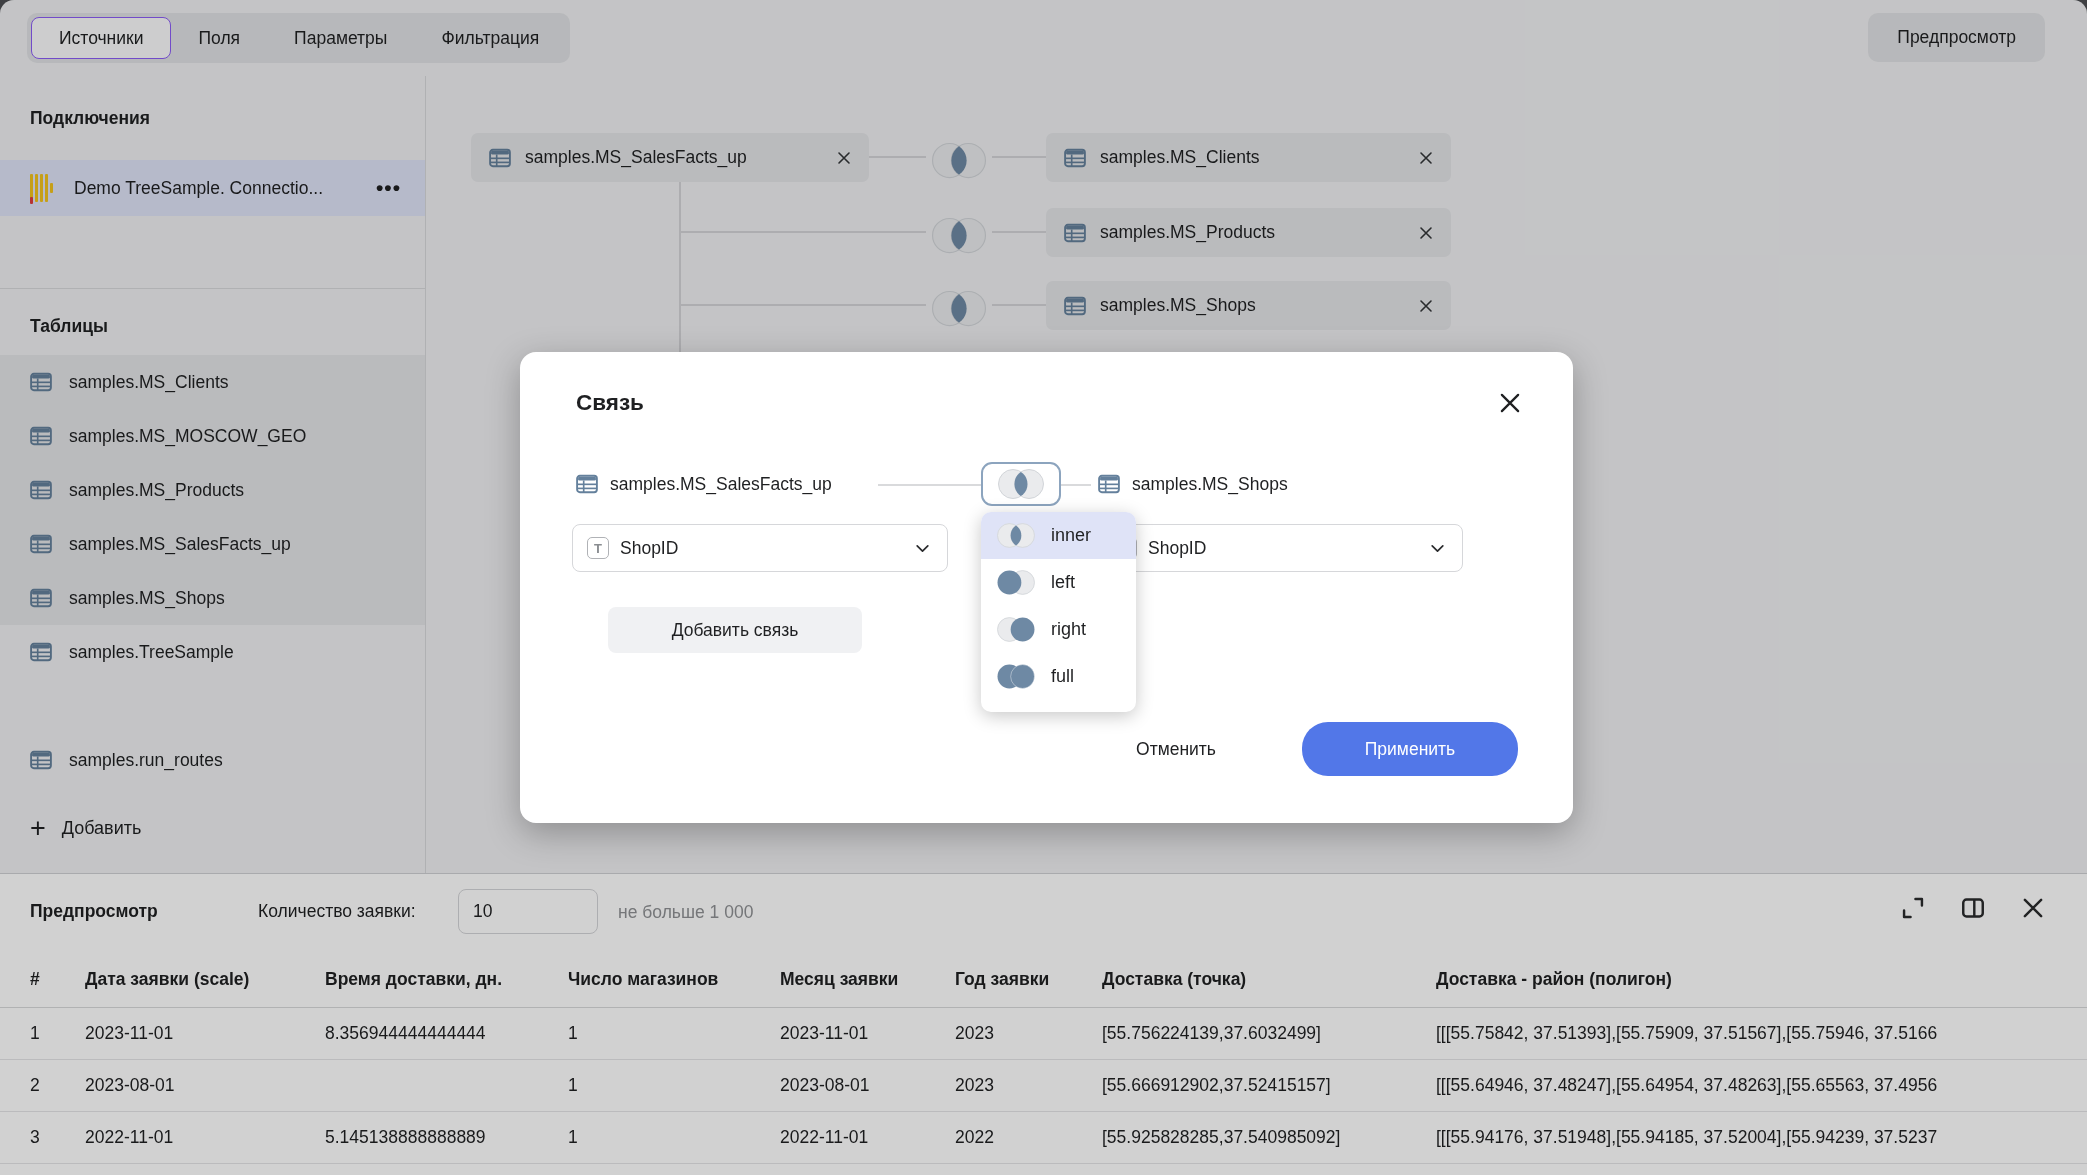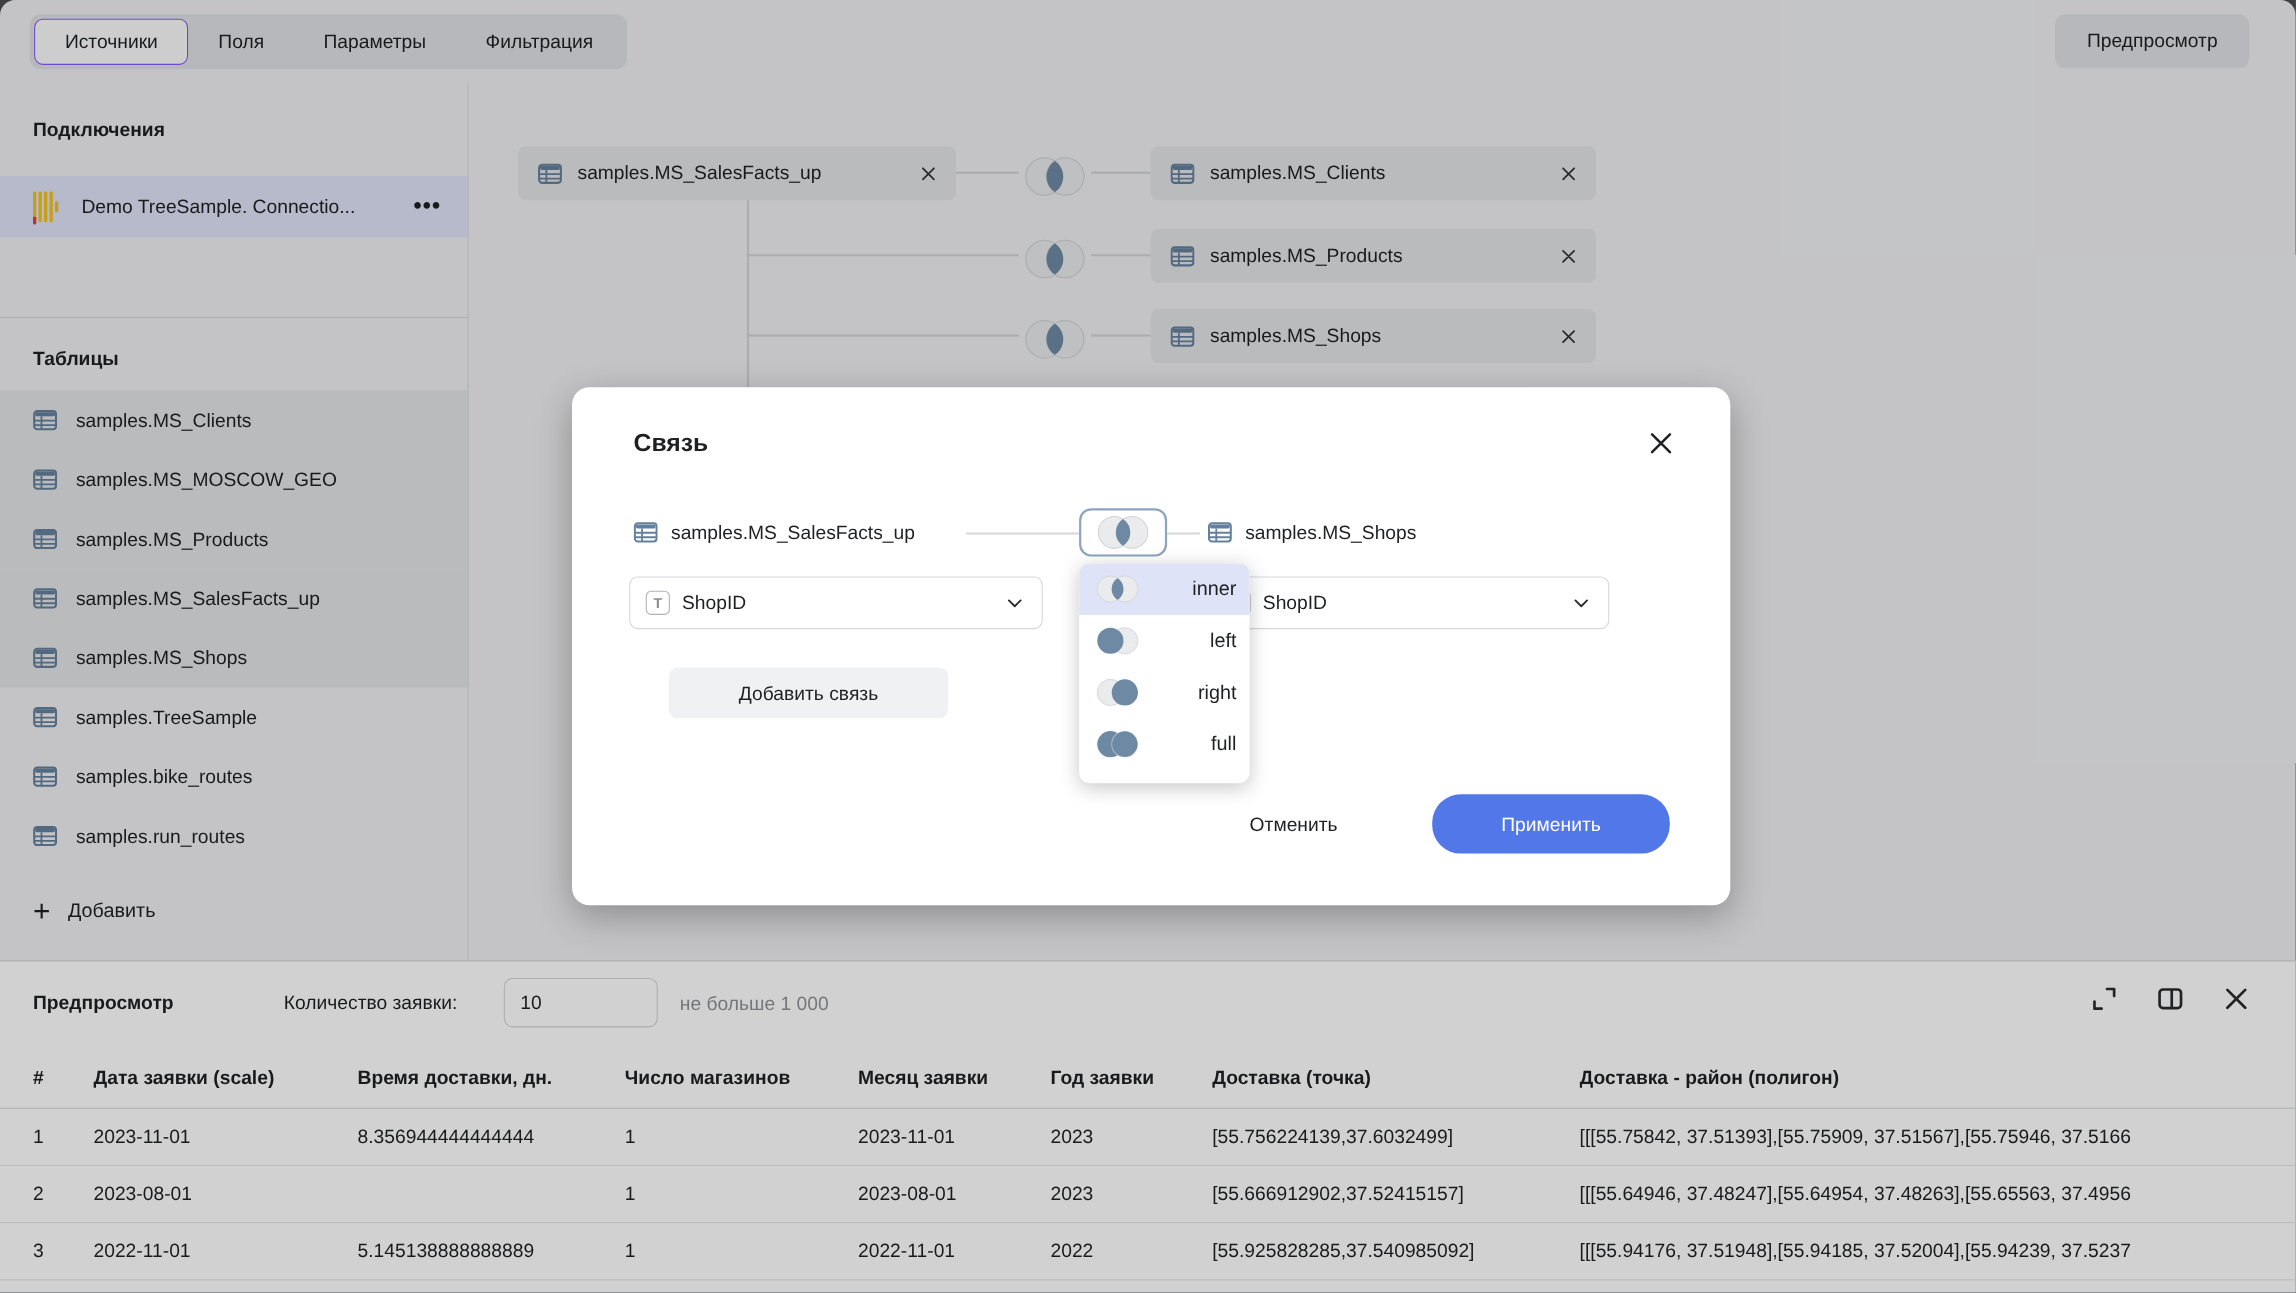--- a/index.html
+++ b/index.html
@@ -69,21 +69,21 @@
                font-size:13px; font-weight:700; display:flex; align-items:center; justify-content:center; flex:none; }
   .fselect .flabel { font-size:17.5px; flex:1; white-space:nowrap; }
   .add-rel-btn { position:absolute; left:52px; top:255px; width:254px; height:46px; background:#f0f1f3;
                  border:none; border-radius:8px; font-size:17.5px; font-family:inherit; color:#1f2022;margin-left:36px; }
   .cancel-btn { position:absolute; left:590px; top:375px; width:132px; height:44px; background:none;
                 border:none; font-size:17.5px; font-family:inherit; color:#1f2022; }
   .apply-btn { position:absolute; left:782px; top:370px; width:216px; height:54px; border:none;
                border-radius:10px; font-size:17.5px; font-family:inherit; color:#fff; }
   .dropdown { position:absolute; left:461px; top:160px; width:155px; background:#fff; border-radius:10px;
               box-shadow:0 4px 18px rgba(0,0,0,0.22); padding:0 0 12px 0; overflow:hidden; z-index:50; }
-  .dd-row { height:47px; display:flex; align-items:center; padding:0 12px; gap:12px; font-size:18px;justify-content:space-between; }
+  .dd-row { height:47px; display:flex; align-items:center; padding:0 12px; gap:12px; font-size:18px; }
   .dd-row.selected { background:#dfe3f7; }
   .venn-sm { width:46px; height:33px; flex:none; }
 
   
   .preview { position:absolute; left:0; top:873px; width:100%; height:302px; background:#fff;
              border-top:1px solid #cfd0d3; }
   .pv-title { position:absolute; left:30px; top:27px; font-size:17.5px; font-weight:700; }
   .pv-label { position:absolute; left:258px; top:27px; font-size:17.5px; }
   .pv-input { position:absolute; left:458px; top:15px; width:140px; height:45px; border:1px solid #d4d5d8;
               border-radius:8px; padding:0 14px; font-size:17.5px; font-family:inherit; color:#1f2022; background:#fff; }
@@ -195,32 +195,20 @@
           <svg viewBox="0 0 20 18" width="22" height="20" style="display:block">
   <rect x="1" y="1.5" width="18" height="15" rx="2.5" fill="none" stroke="#64809c" stroke-width="1.7"></rect>
   <rect x="1.9" y="2.4" width="16.2" height="3.4" rx="1.2" fill="#64809c"></rect>
   <line x1="1" y1="9.3" x2="19" y2="9.3" stroke="#64809c" stroke-width="1.5"></line>
   <line x1="1" y1="13" x2="19" y2="13" stroke="#64809c" stroke-width="1.5"></line>
   <line x1="7" y1="5.8" x2="7" y2="16.5" stroke="#64809c" stroke-width="1.5"></line>
           </svg>
         </span>
       <span>samples.TreeSample</span>
     </div>
-    <div class="tbl-item" style="top:603px">
-      <span>
-          <svg viewBox="0 0 20 18" width="22" height="20" style="display:block">
-  <rect x="1" y="1.5" width="18" height="15" rx="2.5" fill="none" stroke="#64809c" stroke-width="1.7"></rect>
-  <rect x="1.9" y="2.4" width="16.2" height="3.4" rx="1.2" fill="#64809c"></rect>
-  <line x1="1" y1="9.3" x2="19" y2="9.3" stroke="#64809c" stroke-width="1.5"></line>
-  <line x1="1" y1="13" x2="19" y2="13" stroke="#64809c" stroke-width="1.5"></line>
-  <line x1="7" y1="5.8" x2="7" y2="16.5" stroke="#64809c" stroke-width="1.5"></line>
-          </svg>
-        </span>
-      <span>samples.bike_routes</span>
-    </div>
     <div class="tbl-item" style="top:657px">
       <span>
           <svg viewBox="0 0 20 18" width="22" height="20" style="display:block">
   <rect x="1" y="1.5" width="18" height="15" rx="2.5" fill="none" stroke="#64809c" stroke-width="1.7"></rect>
   <rect x="1.9" y="2.4" width="16.2" height="3.4" rx="1.2" fill="#64809c"></rect>
   <line x1="1" y1="9.3" x2="19" y2="9.3" stroke="#64809c" stroke-width="1.5"></line>
   <line x1="1" y1="13" x2="19" y2="13" stroke="#64809c" stroke-width="1.5"></line>
   <line x1="7" y1="5.8" x2="7" y2="16.5" stroke="#64809c" stroke-width="1.5"></line>
           </svg>
         </span>

